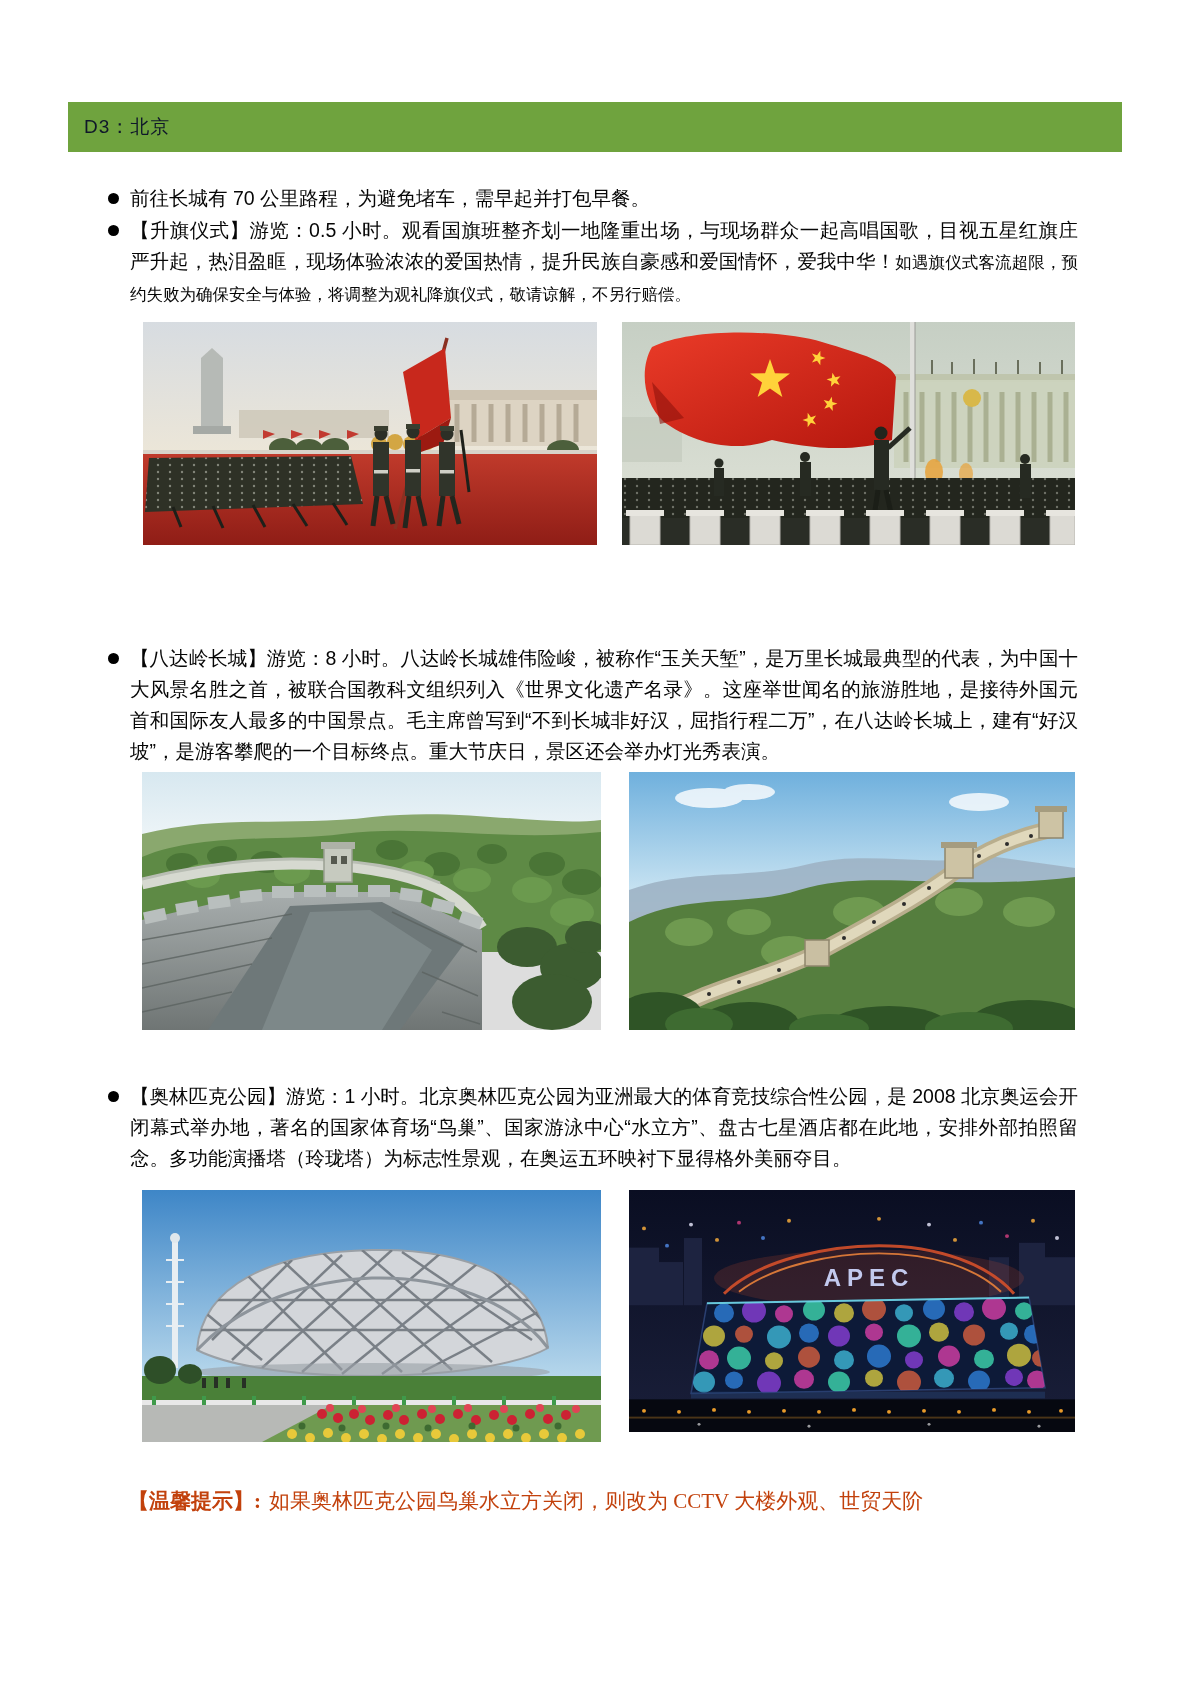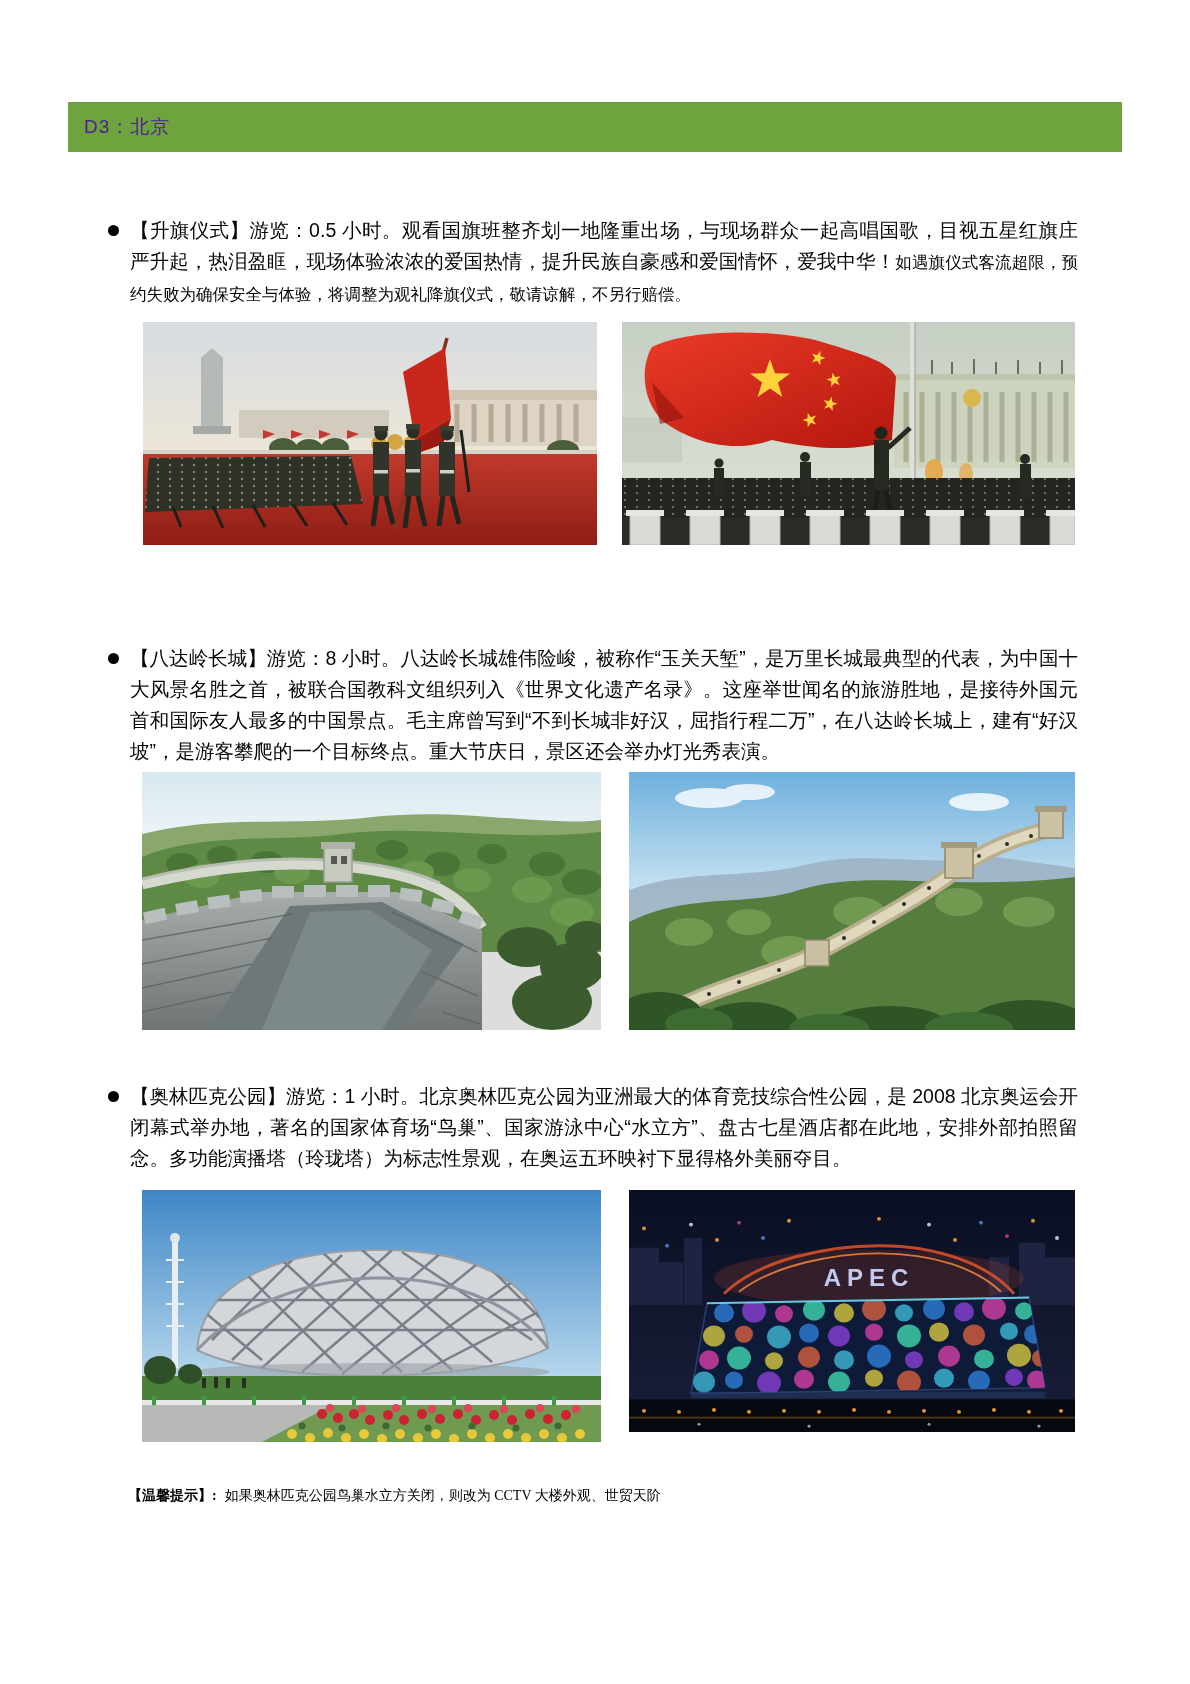--- a/index.html
+++ b/index.html
@@ -1,48 +1,52 @@
 <!DOCTYPE html>
 <html><head>
 <meta charset="utf-8">
 <style>
   html,body{margin:0;padding:0;background:#ffffff;}
   .page{position:relative;width:1190px;height:1684px;background:#ffffff;overflow:hidden;
         font-family:"Liberation Sans","DejaVu Sans",sans-serif;color:#000;}
   .header-bar{position:absolute;left:68px;top:102px;width:1054px;height:50px;background:#6FA33E;
         display:flex;align-items:center;box-sizing:border-box;padding-left:16px;}
-  .header-bar span{color:#4c1d95;font-size:19px;letter-spacing:1px;}
+  .header-bar span{color:#0f172a;font-size:19px;letter-spacing:1px;}
   .bullet{position:absolute;left:103px;width:975px;font-size:19.5px;line-height:31px;
         text-align:justify;color:#060606;}
   .bullet .marker{position:absolute;left:5px;top:10px;width:11px;height:11px;border-radius:50%;background:#000;}
   .bullet .text{display:block;margin-left:27px;}
   .small-seg{font-size:16.5px;}
   .b1{top:183px}.b2{top:215px}.b3{top:643px}.b4{top:1081px}
   .photo{position:absolute;overflow:hidden;background:#dddddd;}
   .photo svg{display:block;width:100%;height:100%;}
   .img-r1-left {left:143px;top:322px;width:454px;height:223px;}
   .img-r1-right{left:622px;top:322px;width:453px;height:223px;}
   .img-r2-left {left:142px;top:772px;width:459px;height:258px;}
   .img-r2-right{left:629px;top:772px;width:446px;height:258px;}
   .img-r3-left {left:142px;top:1190px;width:459px;height:252px;}
   .img-r3-right{left:629px;top:1190px;width:446px;height:242px;}
   .tip{position:absolute;left:128px;top:1487px;width:950px;
-       font-family:"Liberation Serif","DejaVu Serif",serif;font-size:14px;color:#000000;}
+       font-family:"Liberation Serif","DejaVu Serif",serif;font-size:21px;color:#c2410c;}
   .tip .tip-label{font-weight:bold;}
   .tip .tip-text{margin-left:8px;}
 </style>
 </head>
 <body>
 
 <div class="page">
 
   <div class="header-bar">
     <span>D3：北京</span>
   </div>
 
+  <div class="bullet b1">
+    <span class="marker"></span>
+    <span class="text"><span>前往长城有 70 公里路程，为避免堵车，需早起并打包早餐。</span><span class="small-seg"></span></span>
+  </div>
 
   <div class="bullet b2">
     <span class="marker"></span>
     <span class="text"><span>【升旗仪式】游览：0.5 小时。观看国旗班整齐划一地隆重出场，与现场群众一起高唱国歌，目视五星红旗庄严升起，热泪盈眶，现场体验浓浓的爱国热情，提升民族自豪感和爱国情怀，爱我中华！</span><span class="small-seg">如遇旗仪式客流超限，预约失败为确保安全与体验，将调整为观礼降旗仪式，敬请谅解，不另行赔偿。</span></span>
   </div>
 
   <div class="photo img-r1-left">
     <svg viewBox="0 0 454 223" preserveAspectRatio="none">
       <defs>
         <linearGradient id="s1sky" x1="0" y1="0" x2="0" y2="1">

